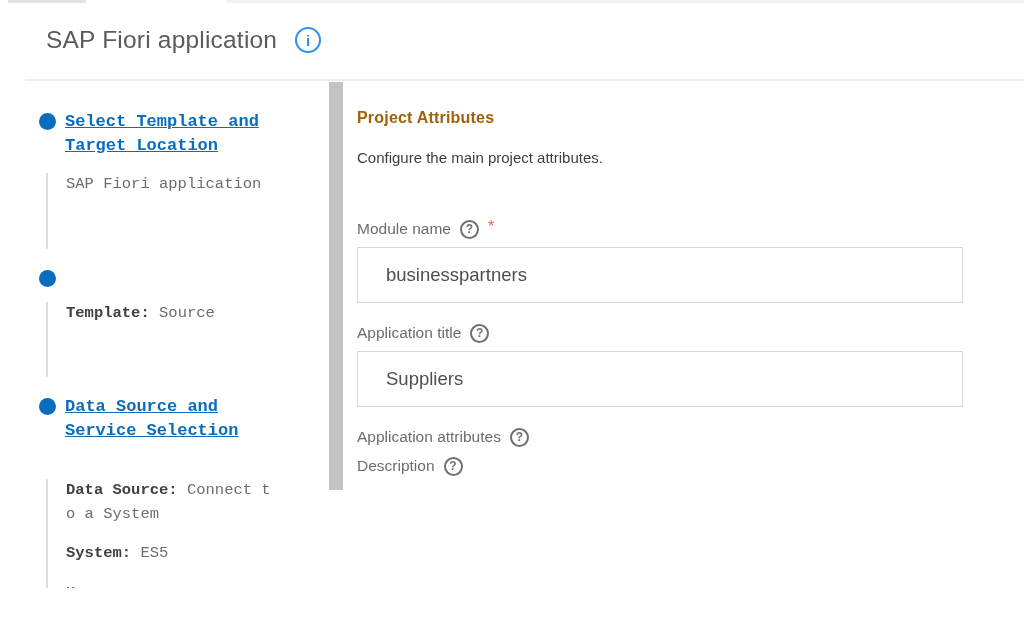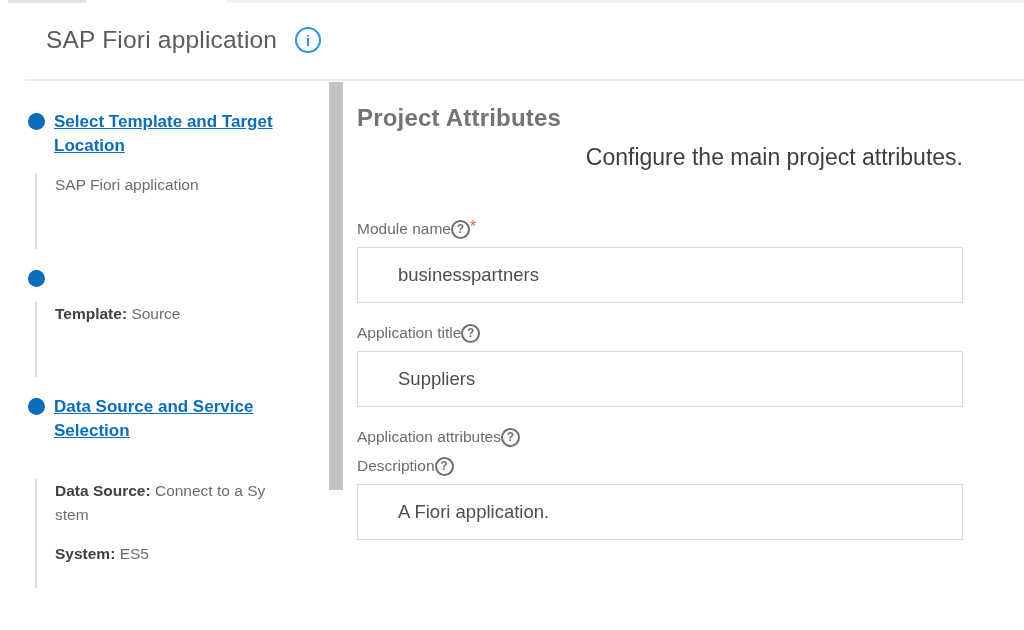--- a/index.html
+++ b/index.html
@@ -19,49 +19,49 @@
     color:#2e93ea; font-size:15px; font-weight:700; display:flex; align-items:center;
     justify-content:center; line-height:1; cursor:pointer; }
 
   .divider { position:absolute; top:79px; left:25px; right:0; height:2px; background:#ececec; }
 
   
   .scrollbar { position:absolute; left:329px; top:82px; width:14px; height:548px; background:#fff; }
   .scrollbar-thumb { position:absolute; top:0; left:0; width:14px; height:408px; background:#c3c3c3; }
 
   
-  .sidebar { position:absolute; left:25px; top:100px; width:302px; height:530px; overflow:hidden; }
+  .sidebar { position:absolute; left:36px; top:100px; width:302px; height:530px; overflow:hidden;font-family:Liberation Mono, monospace; }
   .step + .step { margin-top:18px; }
   .step-head { display:flex; gap:9px; margin-left:0; }
   .step-head.first { margin-top:10px; }
   .dot { width:17px; height:17px; border-radius:50%; background:#0a6cbd; flex:none; margin-top:3px; margin-left:3px; }
   .step-title { width:232px; color:#0a6cbd; font-weight:700; font-size:17px; line-height:24px;
     text-decoration:underline; cursor:pointer; }
   .step-details { margin-left:10px; margin-top:15px; border-left:2px solid #dcdcdc;
     padding-left:18px; padding-bottom:36px; }
   .step:last-child .step-details { padding-bottom:220px; }
   .detail-item { font-size:15.5px; line-height:23.5px; color:#6d6d6d; width:242px; margin-bottom:16px; }
   .detail-item.breaky { width:212px; word-break:break-all;margin-top:36px; }
   .detail-label { font-weight:700; color:#414141; }
   .more-link { display:inline-block; margin-top:2px; color:#0a6cbd; font-size:15.5px;
     text-decoration:underline; cursor:pointer; }
 
   
   .main { position:absolute; left:357px; top:103px; width:606px; }
-  .page-title { font-size:24px; font-weight:700; color:#737373; line-height:30px; letter-spacing:.2px; }
-  .page-subtitle { margin-top:14px; font-size:23px; color:#3e3e3e; line-height:21px;text-align:right; }
+  .page-title { font-size:16px; font-weight:700; color:#a16207; line-height:30px; letter-spacing:.2px; }
+  .page-subtitle { margin-top:14px; font-size:15px; color:#3e3e3e; line-height:21px; }
   .form { margin-top:50px; }
-  .field-label-row { display:flex; align-items:center; height:22px; margin-bottom:7px; }
+  .field-label-row { display:flex; align-items:center; gap:9px; height:22px; margin-bottom:7px; }
   .field-label { font-size:15.5px; color:#6c6c6c; }
   .help-icon { width:19px; height:19px; border:2px solid #6f6f6f; border-radius:50%;
     color:#6f6f6f; font-size:12px; font-weight:700; display:flex; align-items:center;
     justify-content:center; line-height:1; cursor:pointer; flex:none; }
   .required-asterisk { color:#e9604e; font-size:16px; position:relative; top:-2px; }
   .text-input { display:block; width:606px; height:56px; border:1.5px solid #d8d8d8;
-    border-radius:0; background:#fff; padding:0 12px 0 40px; font-family:"Liberation Sans",sans-serif;
+    border-radius:0; background:#fff; padding:0 12px 0 28px; font-family:"Liberation Sans",sans-serif;
     font-size:18.5px; color:#4e4e4e; margin-bottom:19px; outline:none; }
 </style>
 </head>
 <body>
 
 <div id="app">
 
   <div class="top-strip">
     <div class="seg-a"></div>
     <div class="seg-b"></div>
@@ -134,18 +134,17 @@
 
       <div class="field-label-row">
         <span class="field-label">Application attributes</span>
         <span class="help-icon">?</span>
       </div>
 
       <div class="field-label-row">
         <span class="field-label">Description</span>
         <span class="help-icon">?</span>
       </div>
-      <input class="text-input" type="text" value="A Fiori application." style="">
 
     </div>
   </div>
 
 </div>
 
 </body></html>

